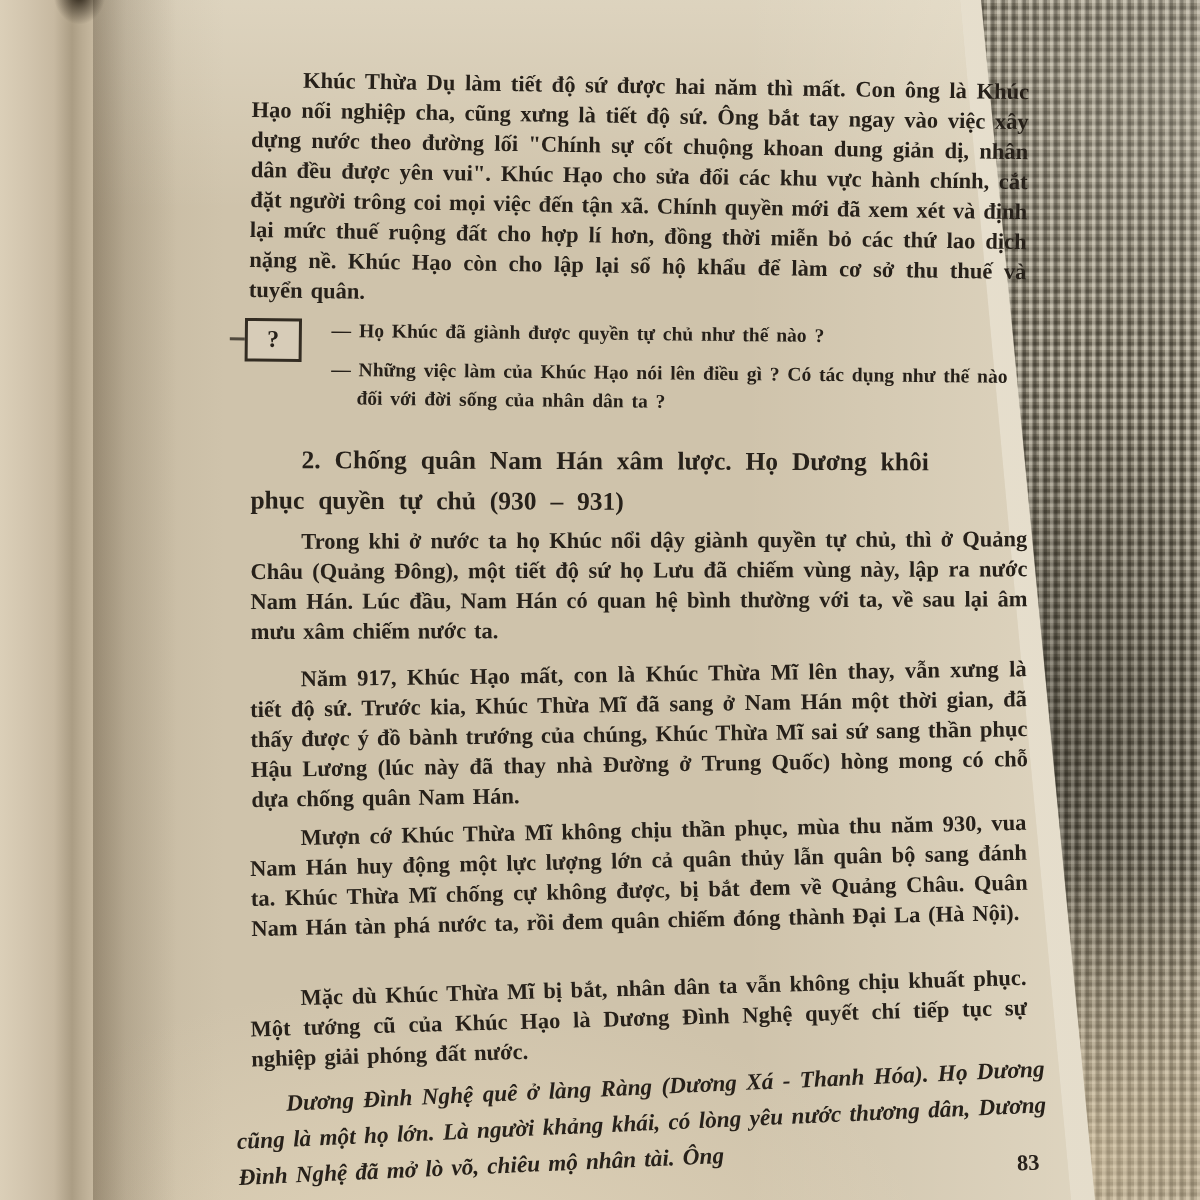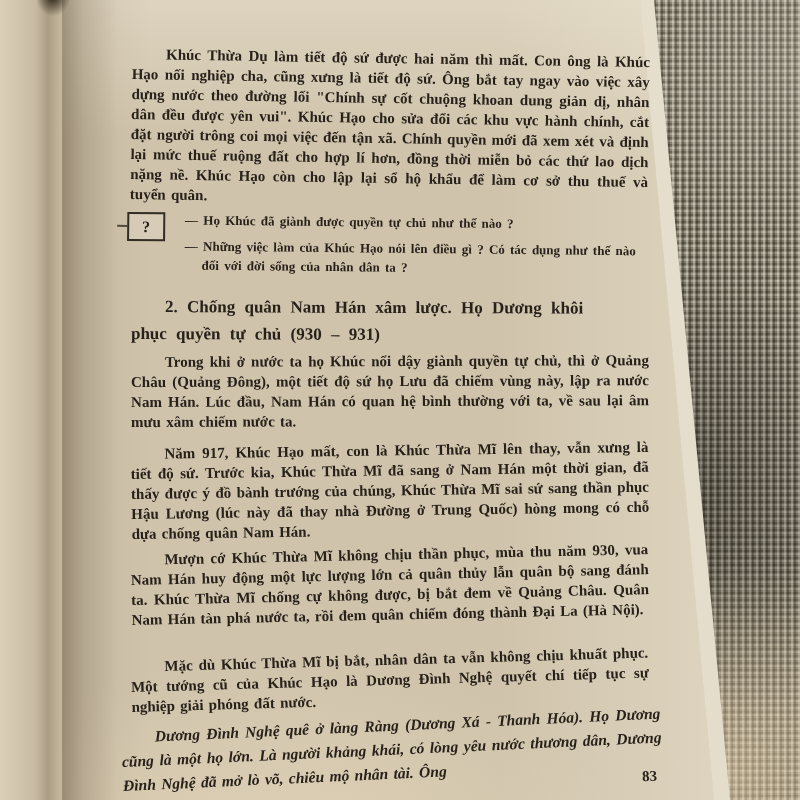--- a/index.html
+++ b/index.html
@@ -48,21 +48,21 @@
   .gutter-shadow {
     position: absolute; left: 62px; top: 0; width: 56px; height: 800px;
     background: linear-gradient(90deg, rgba(84,68,46,0.38) 0px, rgba(84,68,46,0.16) 22px, rgba(0,0,0,0) 56px);
   }
   .gutter-crease {
     position: absolute; left: 36px; top: -4px; width: 34px; height: 20px;
     background: radial-gradient(ellipse at 50% 0%, rgba(28,20,10,0.92), rgba(28,20,10,0) 72%);
   }
 
   
-  .text-layer { position: absolute; inset: 0; color: var(--ink, #27211a); }
+  .text-layer { position: absolute; inset: 0; color: var(--ink, #27211a); margin-left: 36px; }
   .para {
     position: absolute; left: 131px; width: 518px;
     font-size: 15px; line-height: 20px; font-weight: 700;
     text-align: justify; word-spacing: 1.5px;
     text-indent: 34px; transform-origin: left center;
   }
   .p1 { top: 44px;  transform: rotate(0.9deg); }
   .p2 { top: 352px; transform: rotate(-0.2deg); }
   .p3 { top: 444px; transform: rotate(-0.8deg); }
   .p4 { top: 550px; transform: rotate(-1.2deg); }

